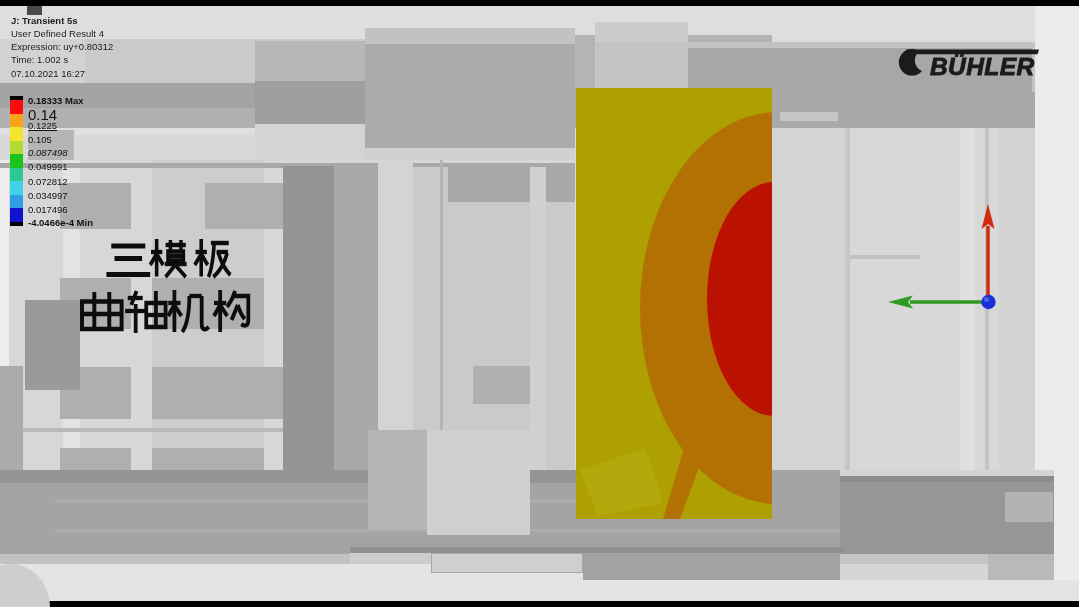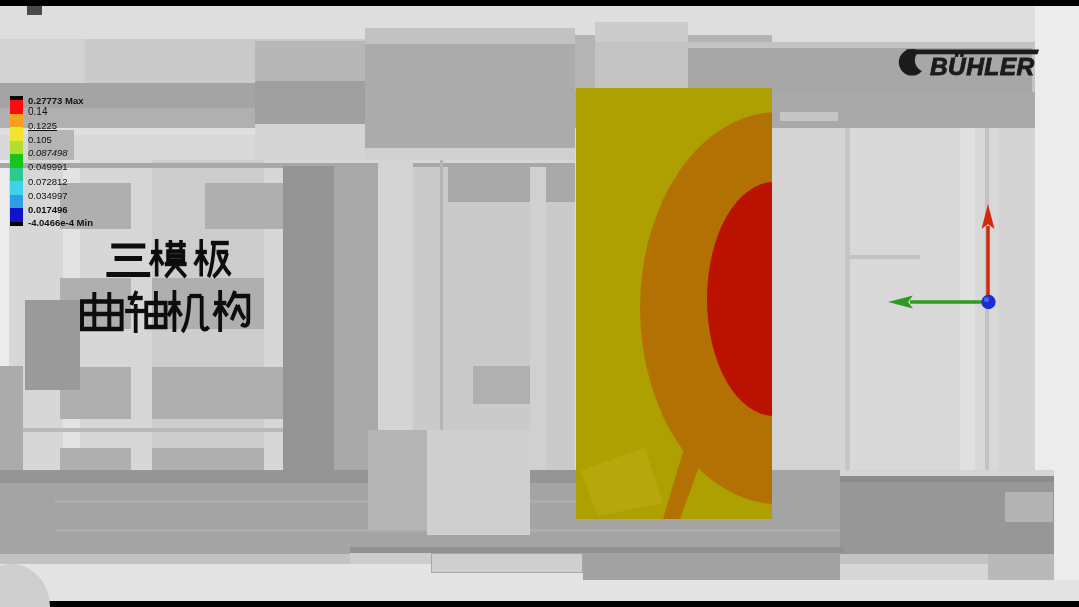--- a/index.html
+++ b/index.html
@@ -279,36 +279,43 @@
 </svg>
 
 <div class="r" style="left:0;top:0;width:1079px;height:6px;background:#000;"></div>
 
 <div class="r" style="left:0;top:601px;width:1079px;height:6px;background:#010101;"></div>
 
 <div class="r" style="left:-28px;top:564px;width:78px;height:86px;background:#cecece;border-radius:50%;"></div>
 
 <div class="r" style="left:27px;top:6px;width:15px;height:9px;background:#4a4a4a;"></div>
 
+<div class="r" style="left:11px;top:13.5px;width:250px;line-height:13.3px;font-size:9.5px;color:#1c1c1c;">
+<b>J: Transient 5s</b><br>
+User Defined Result 4<br>
+Expression: uy+0.80312<br>
+Time: 1.002 s<br>
+07.10.2021 16:27
+</div>
 
 <div class="r" style="left:10px;top:96px;width:13px;height:130px;background:#000;"></div>
 <div class="r" style="left:10px;top:100px;width:13px;height:13.5px;background:#f90c0d;"></div>
 <div class="r" style="left:10px;top:113.5px;width:13px;height:13.5px;background:#f9a21c;"></div>
 <div class="r" style="left:10px;top:127px;width:13px;height:13.6px;background:#f2e52d;"></div>
 <div class="r" style="left:10px;top:140.6px;width:13px;height:13.5px;background:#b2dd30;"></div>
 <div class="r" style="left:10px;top:154.1px;width:13px;height:13.6px;background:#19c519;"></div>
 <div class="r" style="left:10px;top:167.7px;width:13px;height:13.5px;background:#2cc993;"></div>
 <div class="r" style="left:10px;top:181.2px;width:13px;height:13.6px;background:#3fd2e8;"></div>
 <div class="r" style="left:10px;top:194.8px;width:13px;height:13.5px;background:#2f9de4;"></div>
 <div class="r" style="left:10px;top:208.3px;width:13px;height:13.6px;background:#1112cc;"></div>
 
-<div class="r" style="left:28px;top:94.8px;font-size:9.5px;font-weight:bold;color:#111;">0.27773 Max</div>
-<div class="r" style="left:28px;top:106.2px;font-size:10px;color:#111;">0.14</div>
+<div class="r" style="left:28px;top:94.8px;font-size:9.5px;font-weight:bold;color:#111;">0.18333 Max</div>
+<div class="r" style="left:28px;top:106.2px;font-size:15px;color:#111;">0.14</div>
 <div class="r" style="left:28px;top:119.9px;font-size:9.5px;color:#111;text-decoration:underline;">0.1225</div>
 <div class="r" style="left:28px;top:134.2px;font-size:9.5px;color:#111;text-align:right;">0.105</div>
 <div class="r" style="left:28px;top:146.7px;font-size:9.5px;color:#111;font-style:italic;">0.087498</div>
 <div class="r" style="left:28px;top:161px;font-size:9.5px;color:#111;">0.049991</div>
 <div class="r" style="left:28px;top:176.1px;font-size:9.5px;color:#111;">0.072812</div>
 <div class="r" style="left:28px;top:189.7px;font-size:9.5px;color:#111;">0.034997</div>
-<div class="r" style="left:28px;top:203.6px;font-size:9.5px;color:#111;font-weight:bold;">0.017496</div>
+<div class="r" style="left:28px;top:203.6px;font-size:9.5px;color:#111;">0.017496</div>
 <div class="r" style="left:28px;top:216.8px;font-size:9.5px;font-weight:bold;color:#111;">-4.0466e-4 Min</div>
 
 </div>
 
 </body></html>

